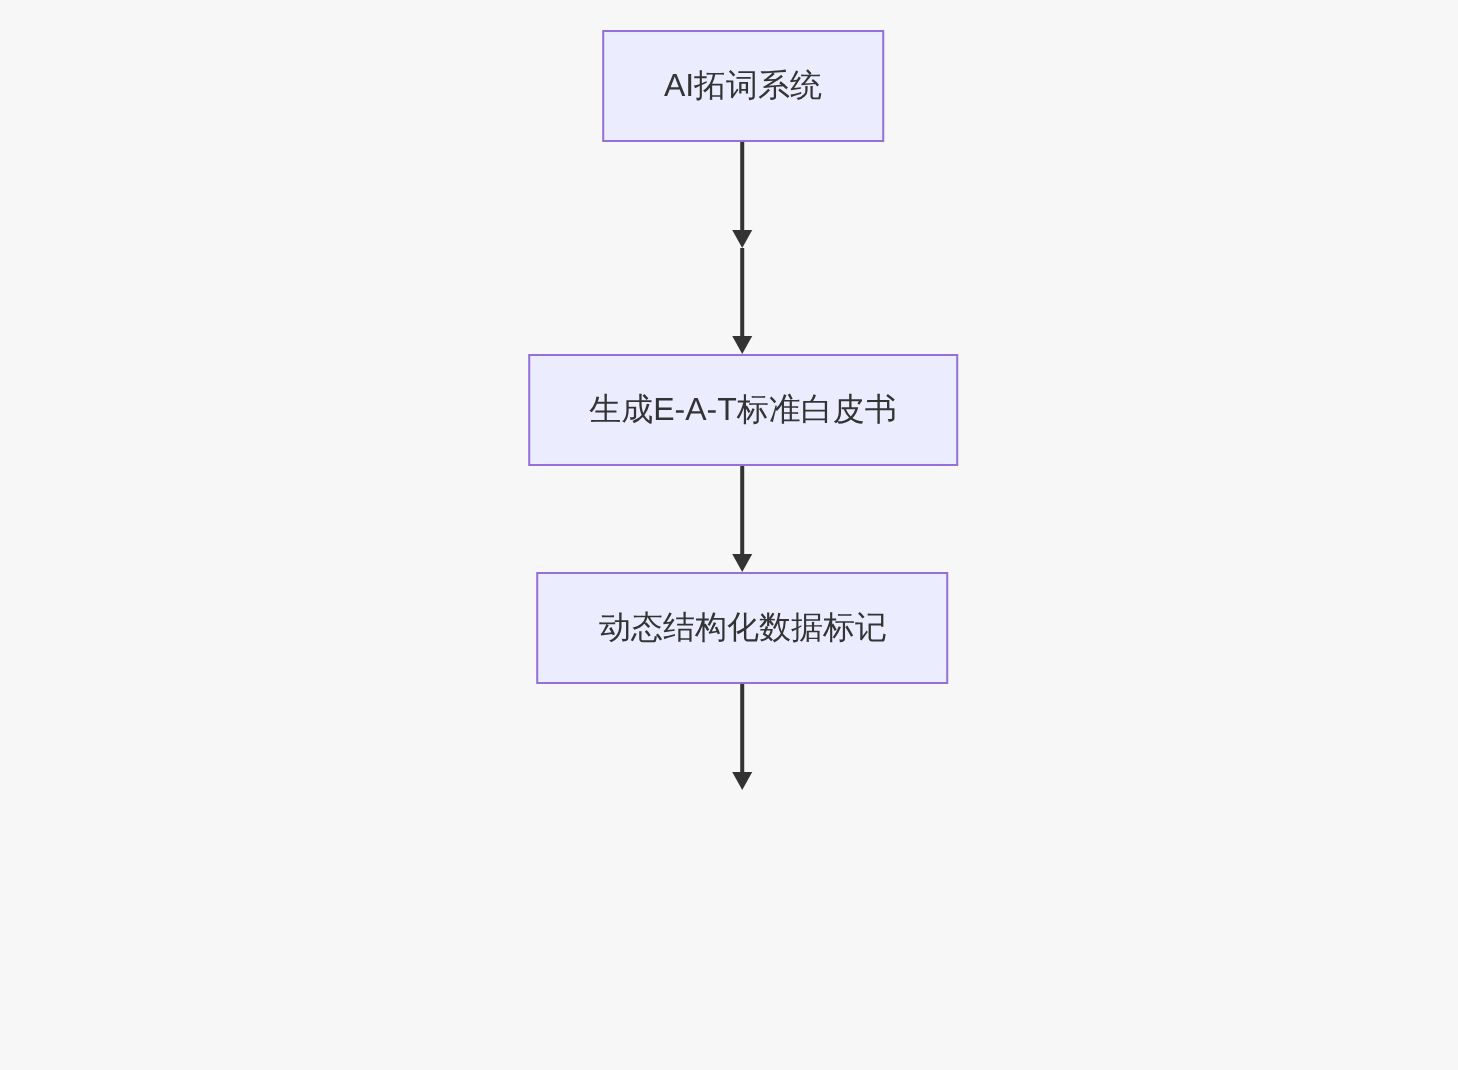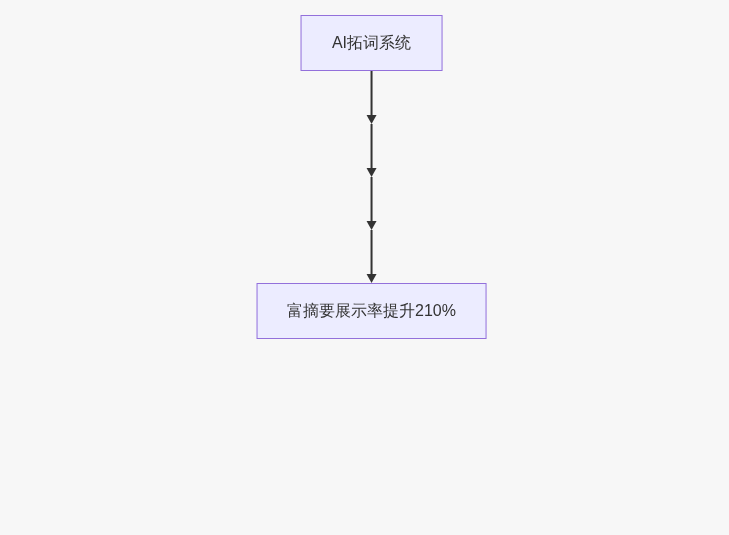--- a/index.html
+++ b/index.html
@@ -74,30 +74,33 @@
       <div class="edge-line"></div>
       <div class="edge-arrowhead"></div>
     </div>
 
 
     <div class="flow-edge">
       <div class="edge-line"></div>
       <div class="edge-arrowhead"></div>
     </div>
 
+    <div class="flow-node">
+      <span>生成E-A-T标准白皮书</span>
+    </div>
+
+    <div class="flow-edge">
+      <div class="edge-line"></div>
+      <div class="edge-arrowhead"></div>
+    </div>
+
+    <div class="flow-node">
+      <span>动态结构化数据标记</span>
+    </div>
 
     <div class="flow-edge">
       <div class="edge-line"></div>
       <div class="edge-arrowhead"></div>
     </div>
 
 
-    <div class="flow-edge">
-      <div class="edge-line"></div>
-      <div class="edge-arrowhead"></div>
-    </div>
-
-    <div class="flow-node">
-      <span>富摘要展示率提升210%</span>
-    </div>
-
   </div>
 </div>
 
 </body></html>

